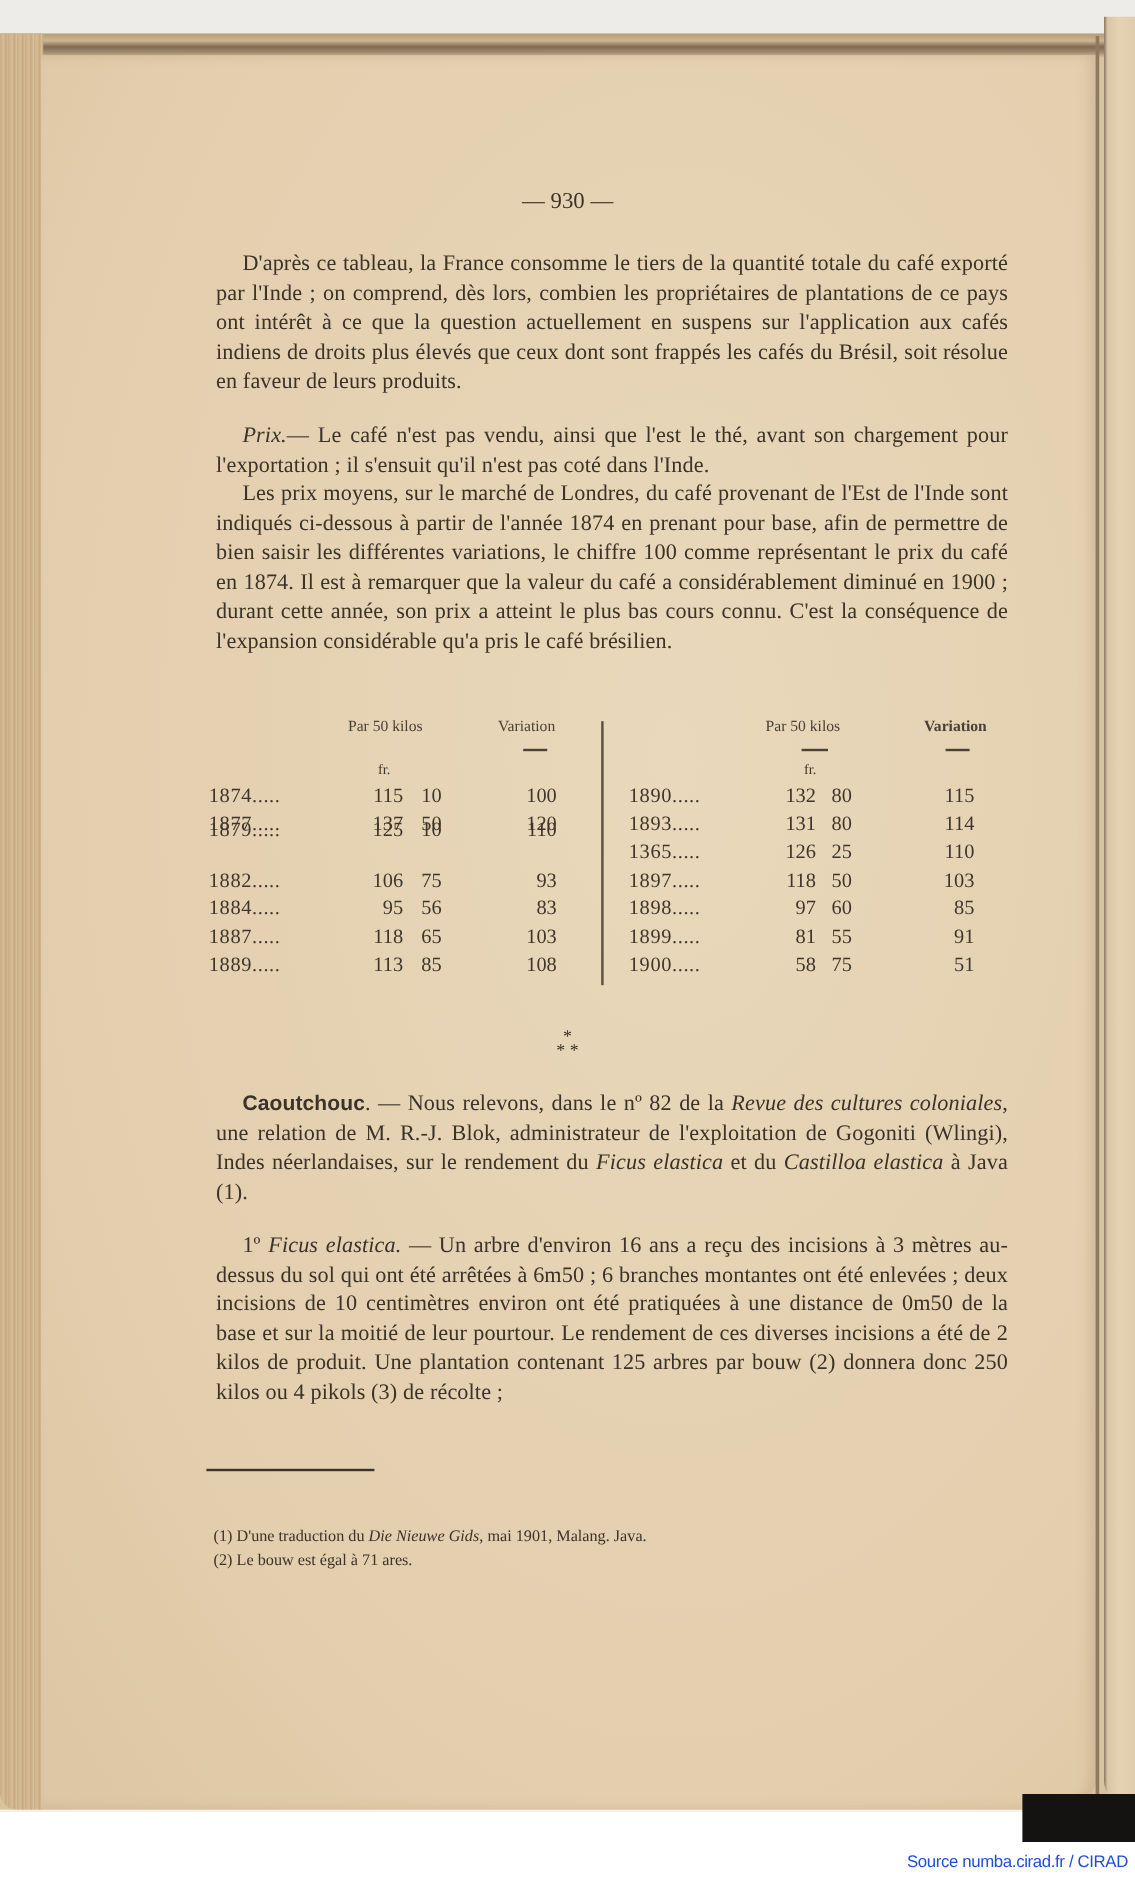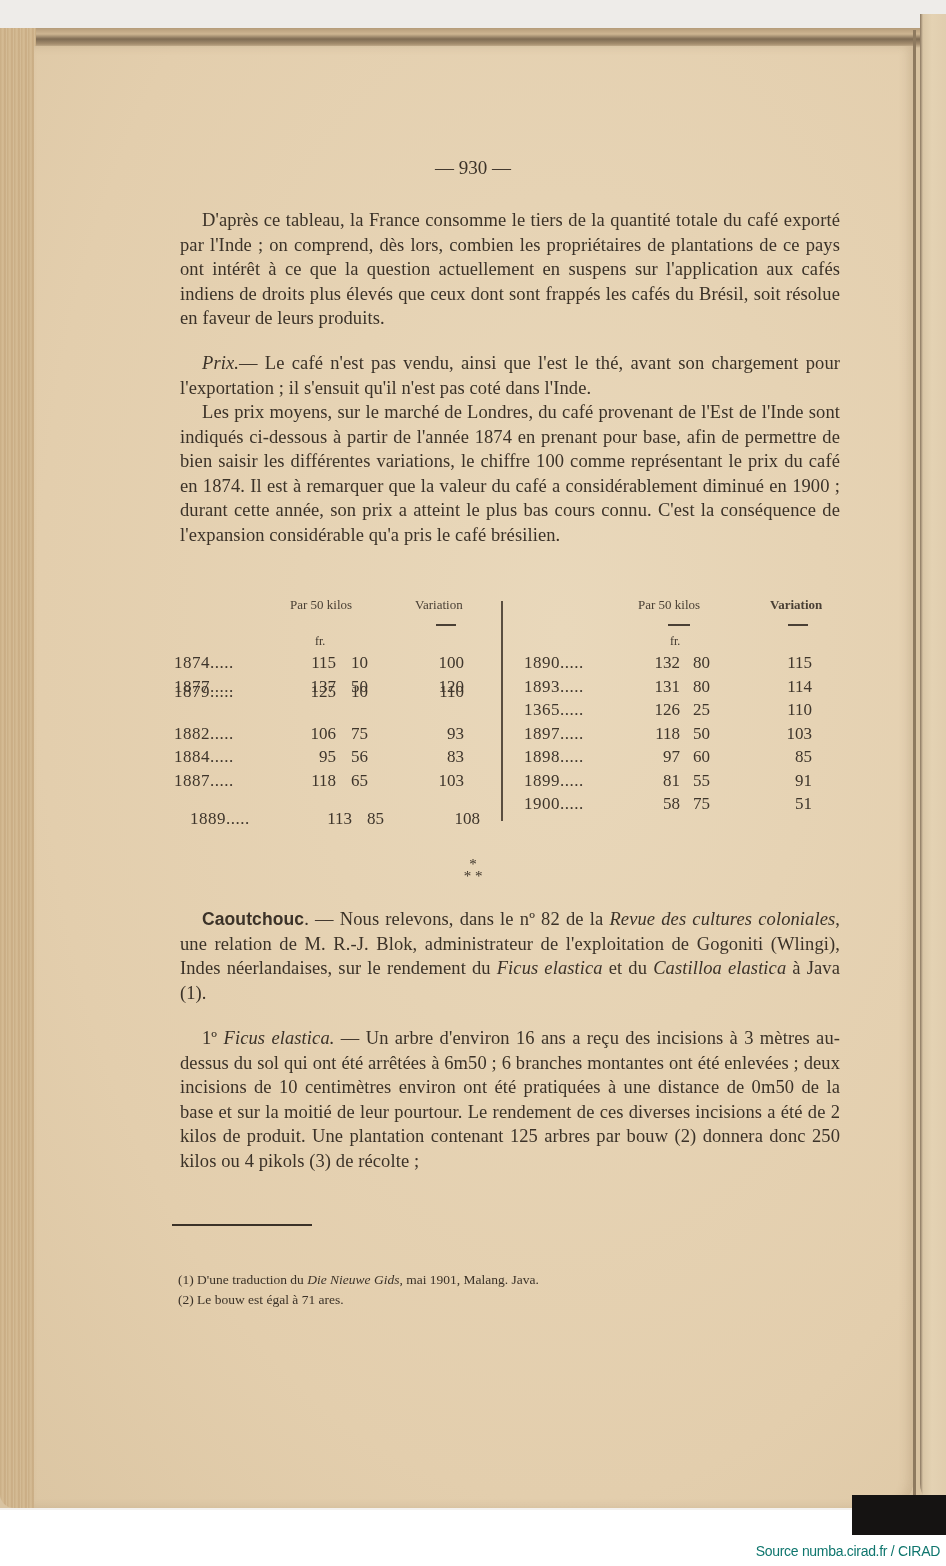--- a/index.html
+++ b/index.html
@@ -63,21 +63,21 @@
     .row .var { position: absolute; width: 50px; text-align: right; }
 
     .stars { position: absolute; left: 0; width: 946px; text-align: center; color: #3b3228; font-size: 15px; line-height: 12px; }
     .stars.s1 { top: 858px; }
     .stars.s2 { top: 870px; }
     .p4 { top: 907px; }
     .p5 { top: 1026px; }
 
     .fn-rule { position: absolute; left: 172px; top: 1224px; width: 140px; height: 2px; background: #3b3228; }
     .footnotes { position: absolute; left: 178px; top: 1270px; width: 560px; font-size: 13.5px; line-height: 20px; color: #3b3228; }
-    .source { position: absolute; right: 6px; top: 1543px; font-family: "Liberation Sans", "DejaVu Sans", sans-serif; font-size: 14px; color: #0f766e; letter-spacing: -0.3px; }
+    .source { position: absolute; right: 6px; top: 1543px; font-family: "Liberation Sans", "DejaVu Sans", sans-serif; font-size: 14px; color: #1d4ed8; letter-spacing: -0.3px; }
   </style>
 </head>
 <body>
 
 <div class="bg-top"></div>
 <div class="book"></div>
 <div class="binding-top"></div>
 <div class="page-edges"></div>
 <div class="next-page"></div>
 <div class="page"></div>
@@ -128,21 +128,21 @@
         <span class="fr1" style="left:122px;">95</span>
         <span class="fr2" style="left:168px;">56</span>
         <span class="var" style="left:244px;">83</span>
       </div>
     <div class="row" style="top:173.5px;">
         <span class="yr">1887.....</span>
         <span class="fr1" style="left:122px;">118</span>
         <span class="fr2" style="left:168px;">65</span>
         <span class="var" style="left:244px;">103</span>
       </div>
-    <div class="row" style="top:212px;margin-left:16px;">
+    <div class="row" style="top:197px;">
         <span class="yr">1889.....</span>
         <span class="fr1" style="left:122px;">113</span>
         <span class="fr2" style="left:168px;">85</span>
         <span class="var" style="left:244px;">108</span>
       </div>
   </div>
   <div class="vrule"></div>
   <div class="col-block col-right">
     <span class="th" style="left:118px;">Par 50 kilos</span>
     <span class="th" style="left:250px; font-weight:bold;">Variation</span>

